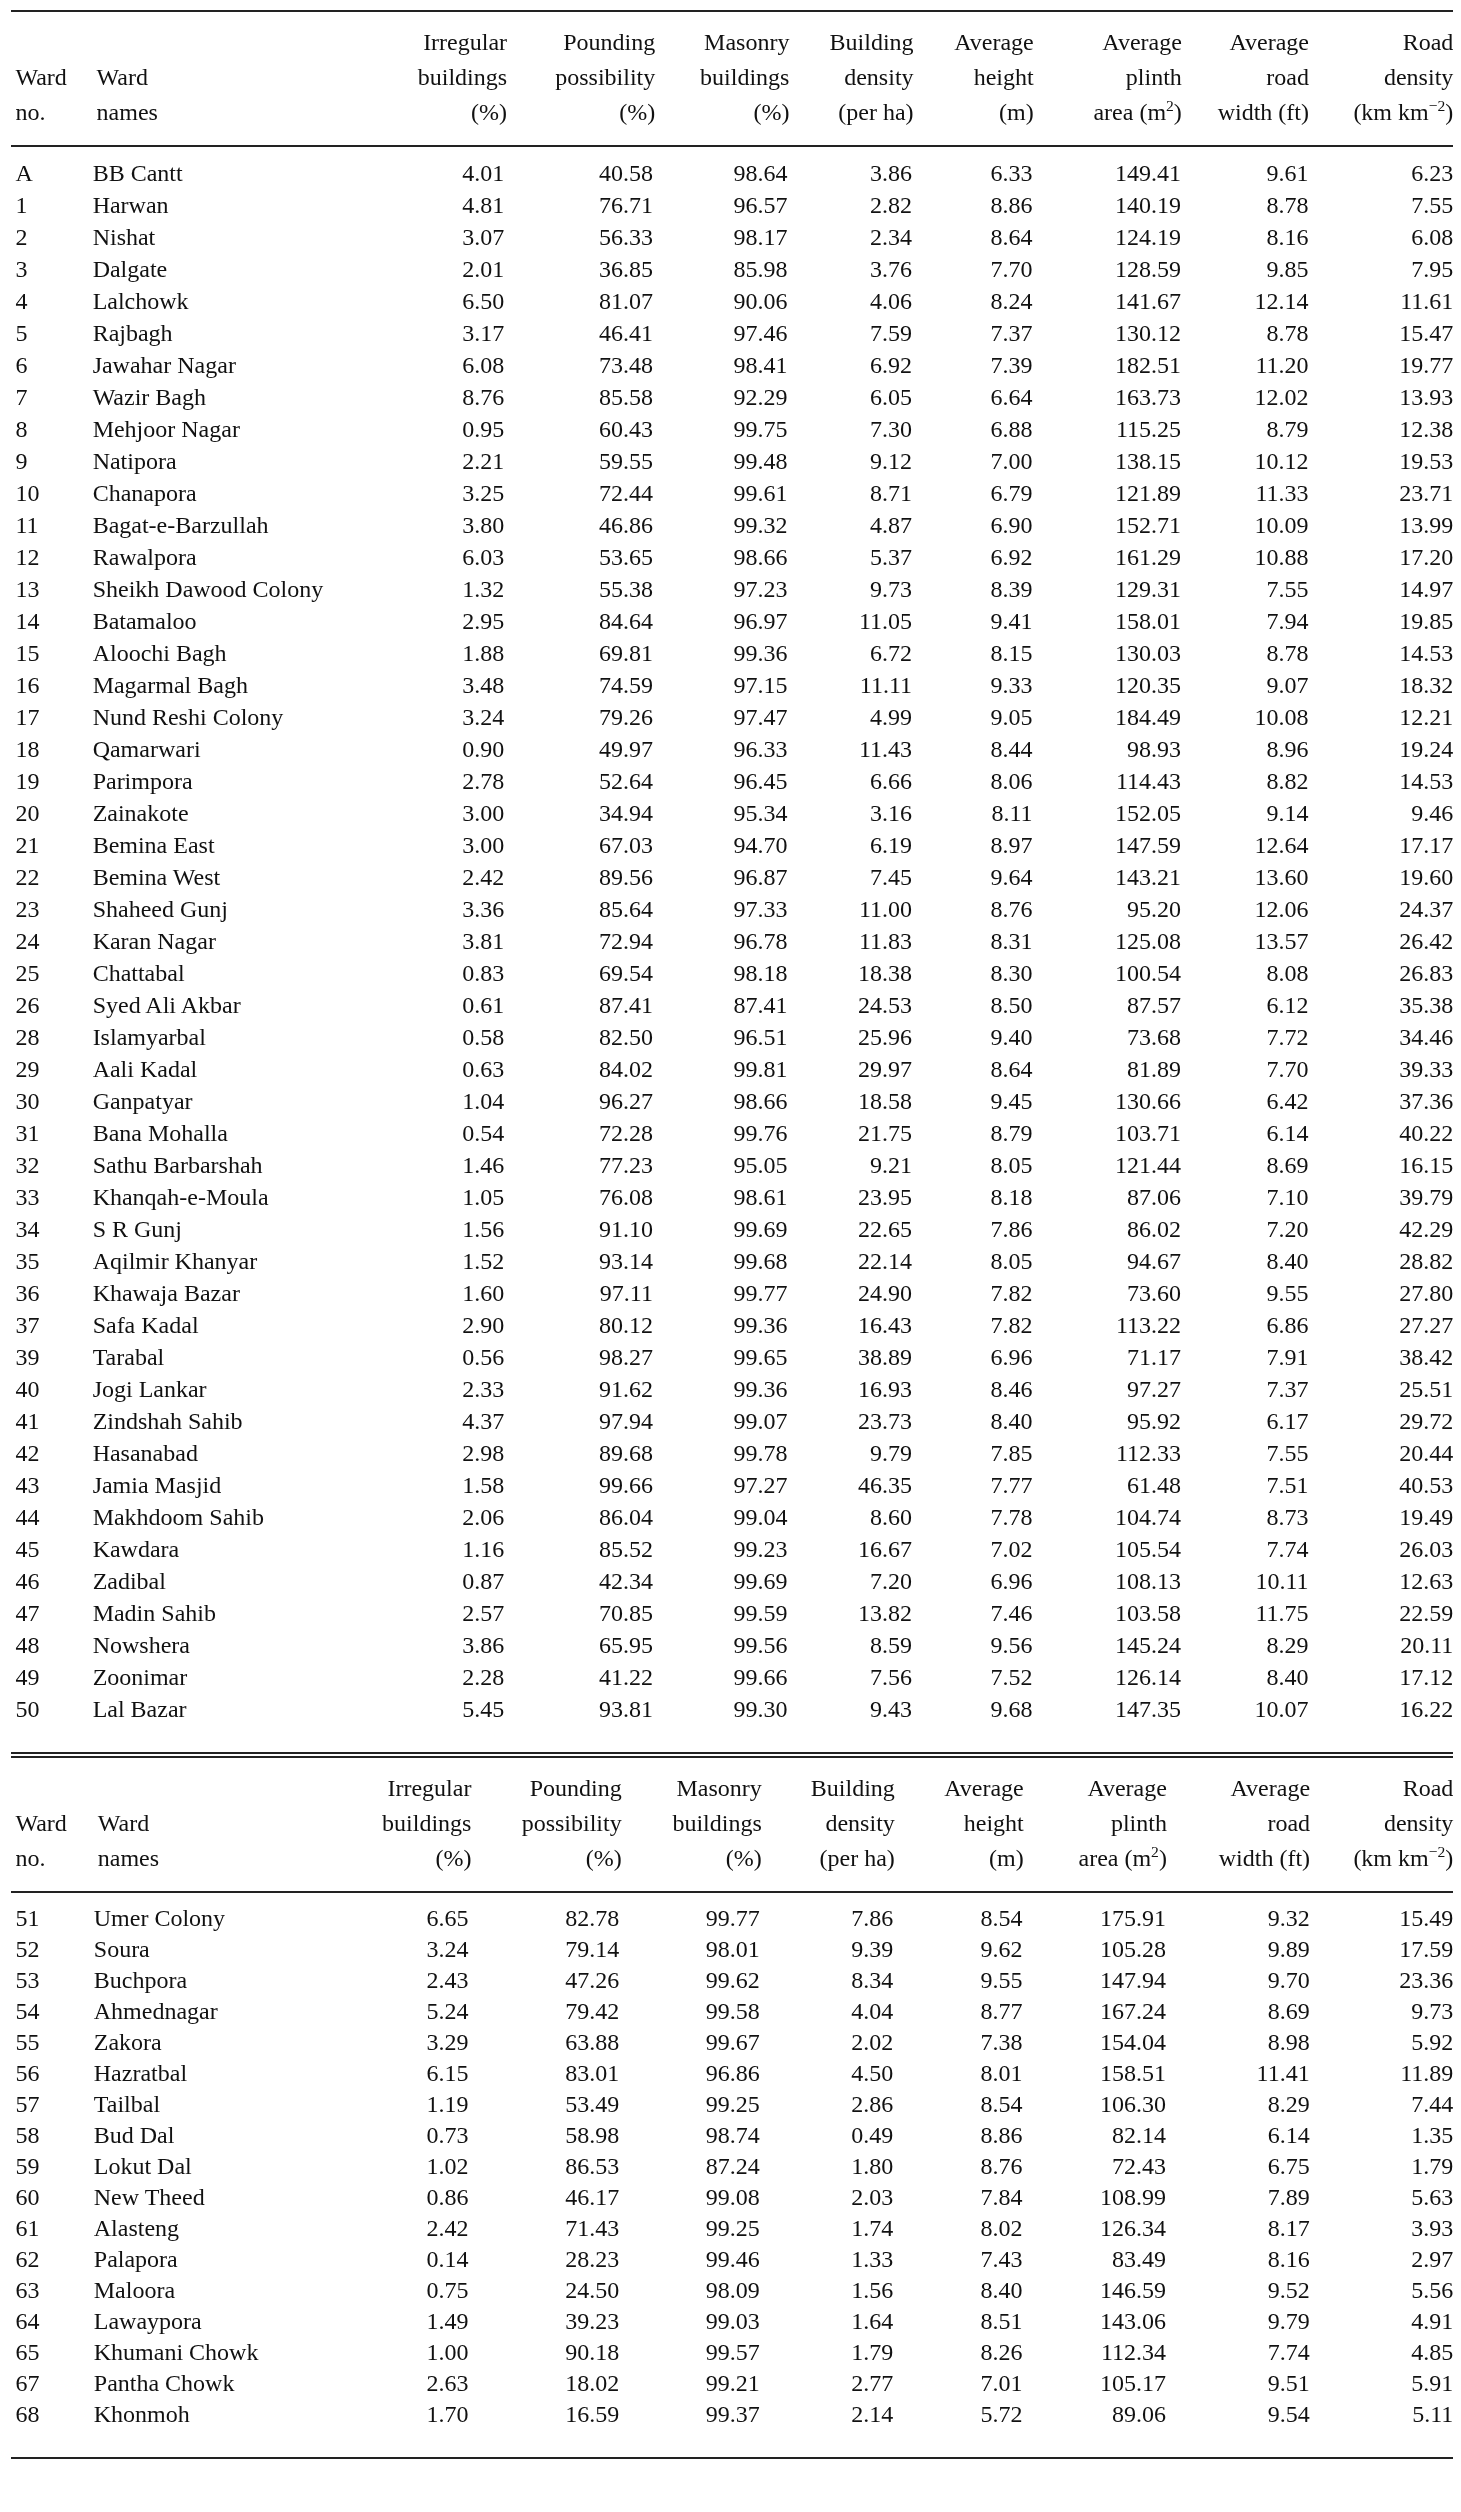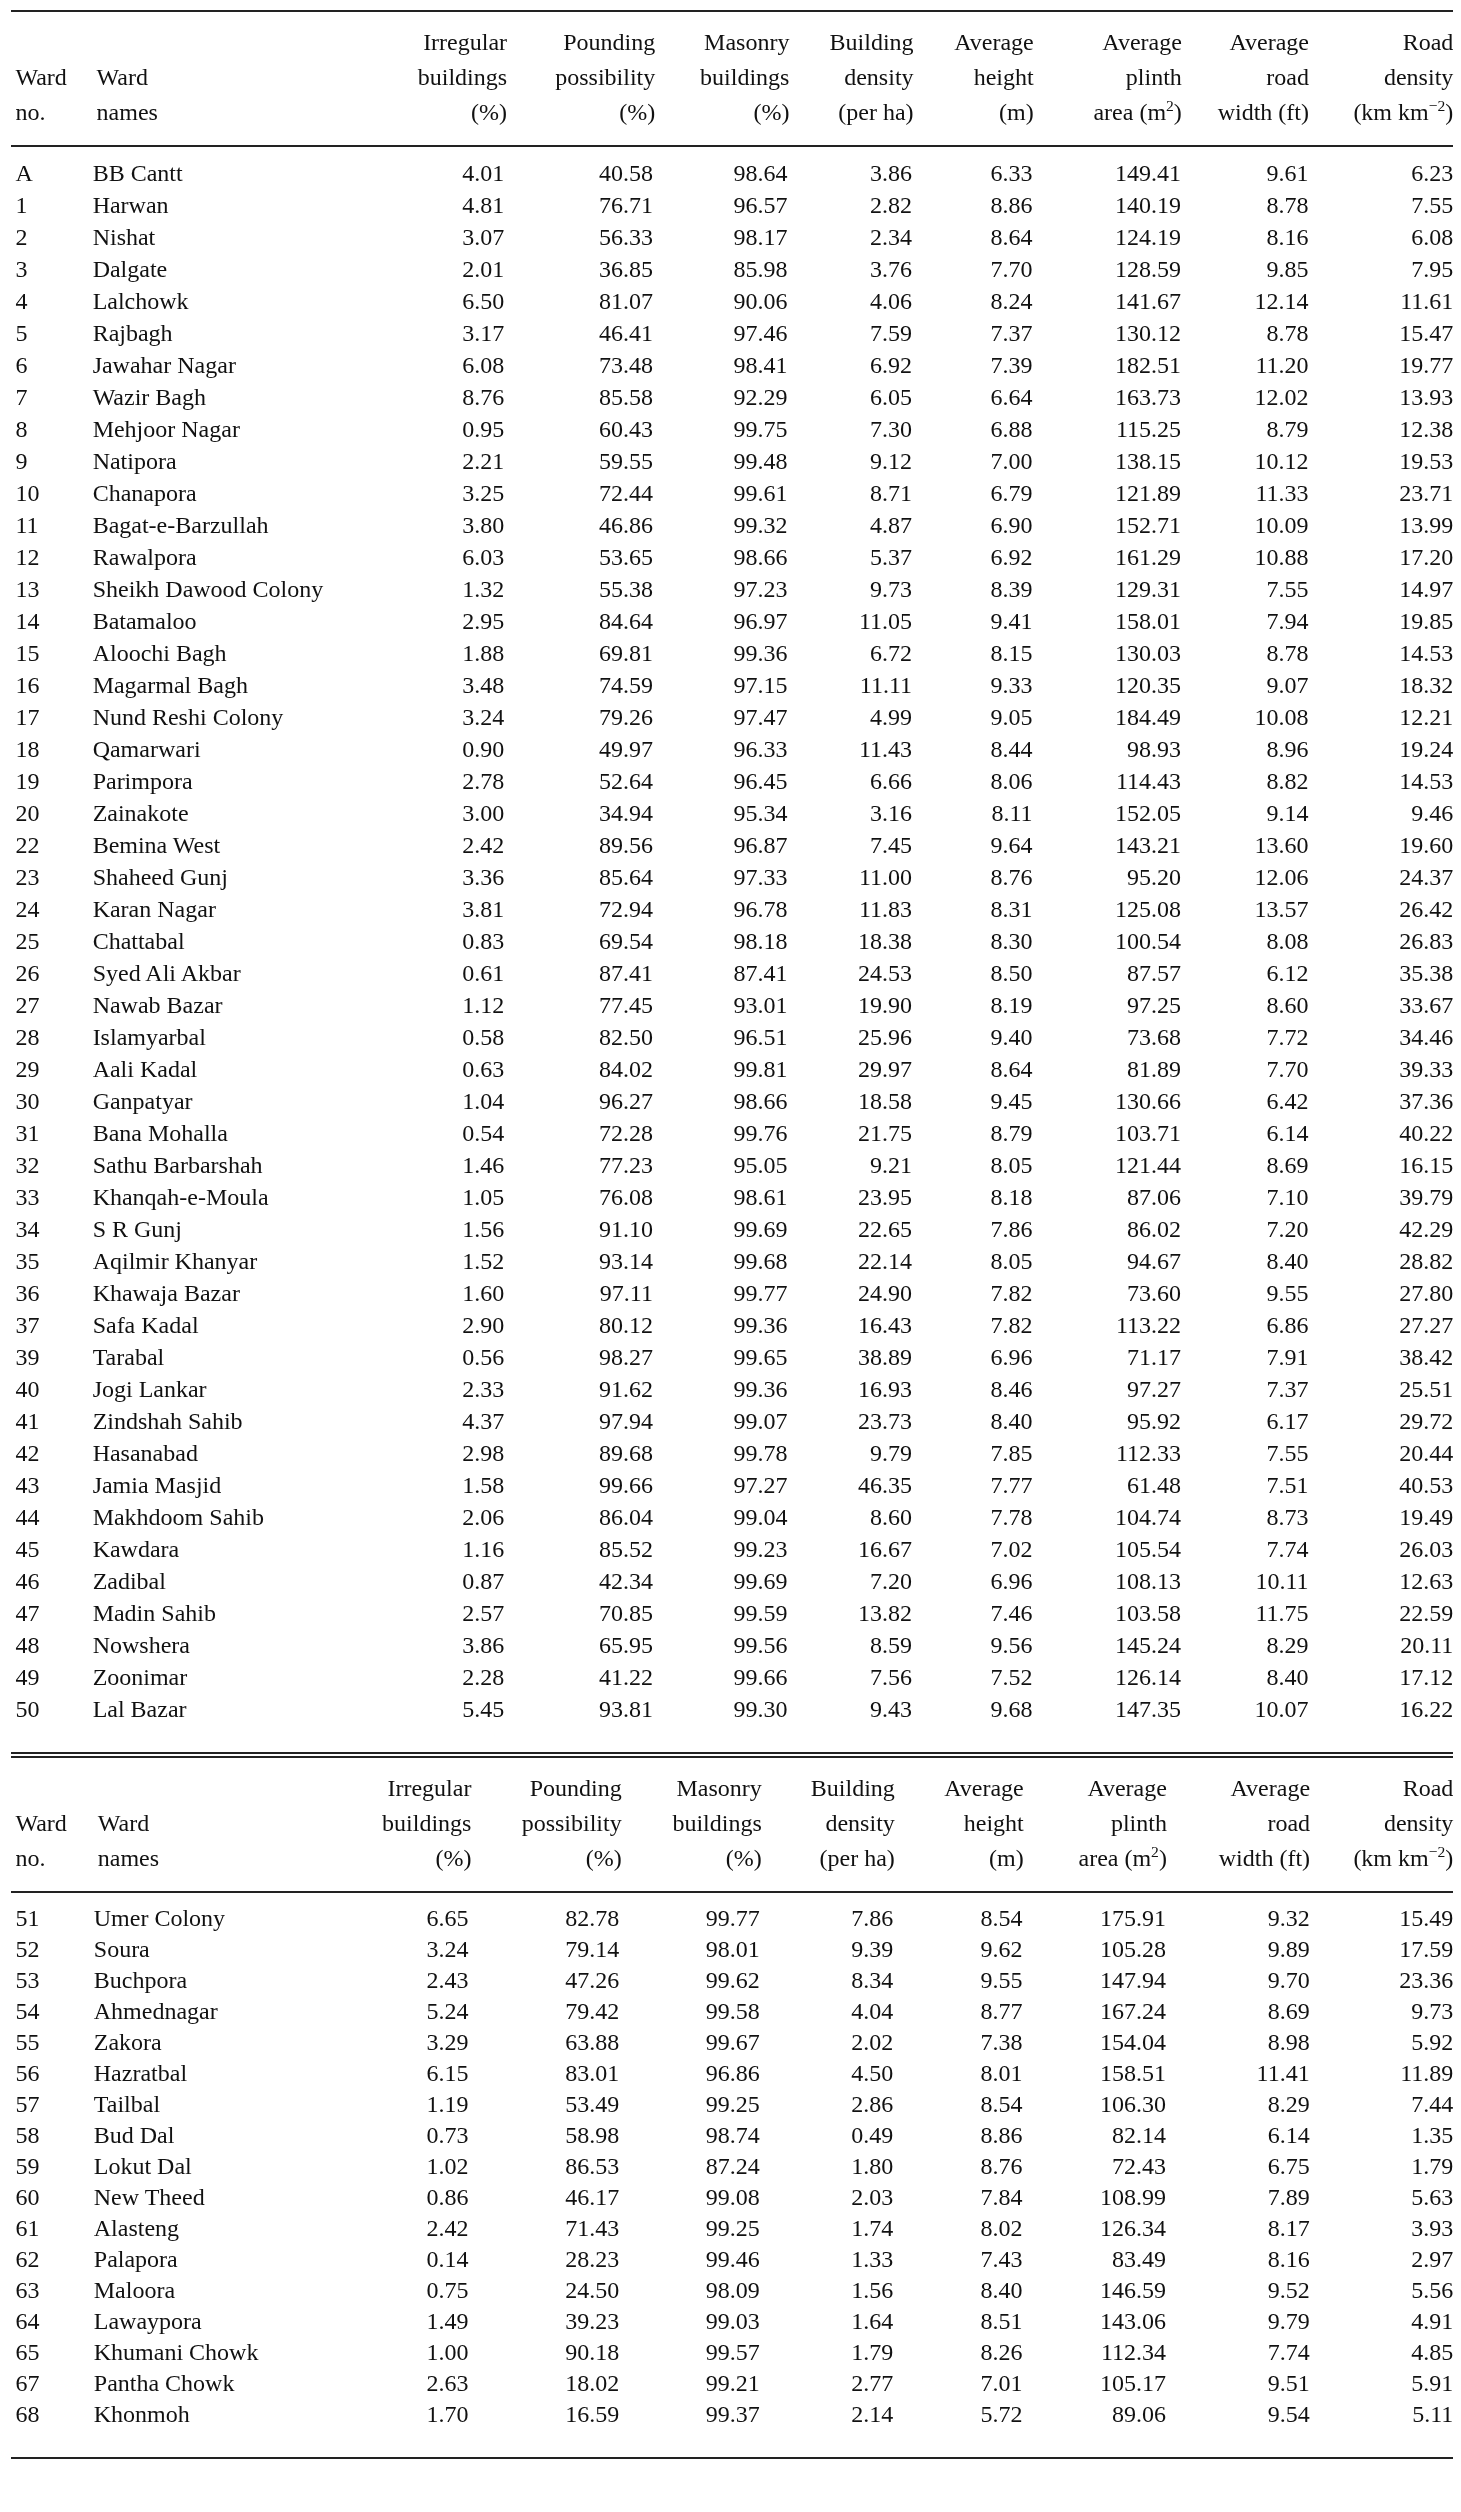--- a/index.html
+++ b/index.html
@@ -352,20 +352,32 @@
           <td class="num">3.00</td>
           <td class="num">34.94</td>
           <td class="num">95.34</td>
           <td class="num">3.16</td>
           <td class="num">8.11</td>
           <td class="num">152.05</td>
           <td class="num">9.14</td>
           <td class="num">9.46</td>
         </tr>
         <tr>
+          <td class="c-no">21</td>
+          <td class="c-name">Bemina East</td>
+          <td class="num">3.00</td>
+          <td class="num">67.03</td>
+          <td class="num">94.70</td>
+          <td class="num">6.19</td>
+          <td class="num">8.97</td>
+          <td class="num">147.59</td>
+          <td class="num">12.64</td>
+          <td class="num">17.17</td>
+        </tr>
+        <tr>
           <td class="c-no">22</td>
           <td class="c-name">Bemina West</td>
           <td class="num">2.42</td>
           <td class="num">89.56</td>
           <td class="num">96.87</td>
           <td class="num">7.45</td>
           <td class="num">9.64</td>
           <td class="num">143.21</td>
           <td class="num">13.60</td>
           <td class="num">19.60</td>
@@ -410,32 +422,20 @@
           <td class="c-no">26</td>
           <td class="c-name">Syed Ali Akbar</td>
           <td class="num">0.61</td>
           <td class="num">87.41</td>
           <td class="num">87.41</td>
           <td class="num">24.53</td>
           <td class="num">8.50</td>
           <td class="num">87.57</td>
           <td class="num">6.12</td>
           <td class="num">35.38</td>
-        </tr>
-        <tr>
-          <td class="c-no">27</td>
-          <td class="c-name">Nawab Bazar</td>
-          <td class="num">1.12</td>
-          <td class="num">77.45</td>
-          <td class="num">93.01</td>
-          <td class="num">19.90</td>
-          <td class="num">8.19</td>
-          <td class="num">97.25</td>
-          <td class="num">8.60</td>
-          <td class="num">33.67</td>
         </tr>
         <tr>
           <td class="c-no">28</td>
           <td class="c-name">Islamyarbal</td>
           <td class="num">0.58</td>
           <td class="num">82.50</td>
           <td class="num">96.51</td>
           <td class="num">25.96</td>
           <td class="num">9.40</td>
           <td class="num">73.68</td>

